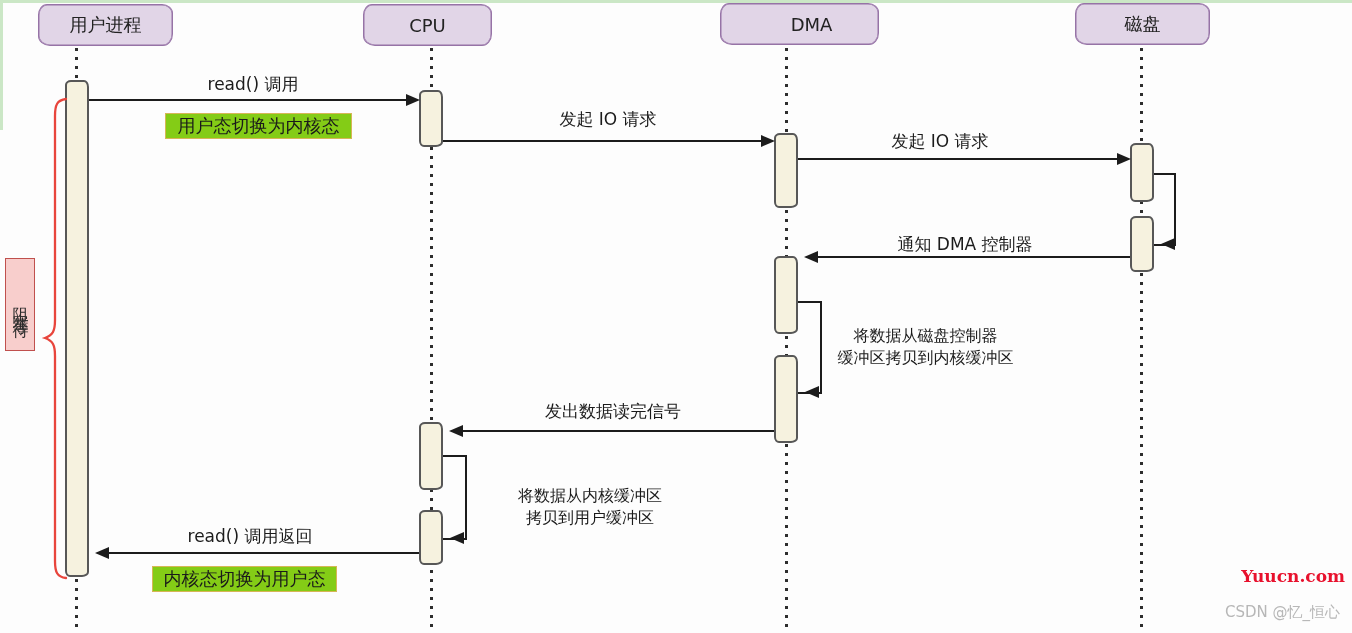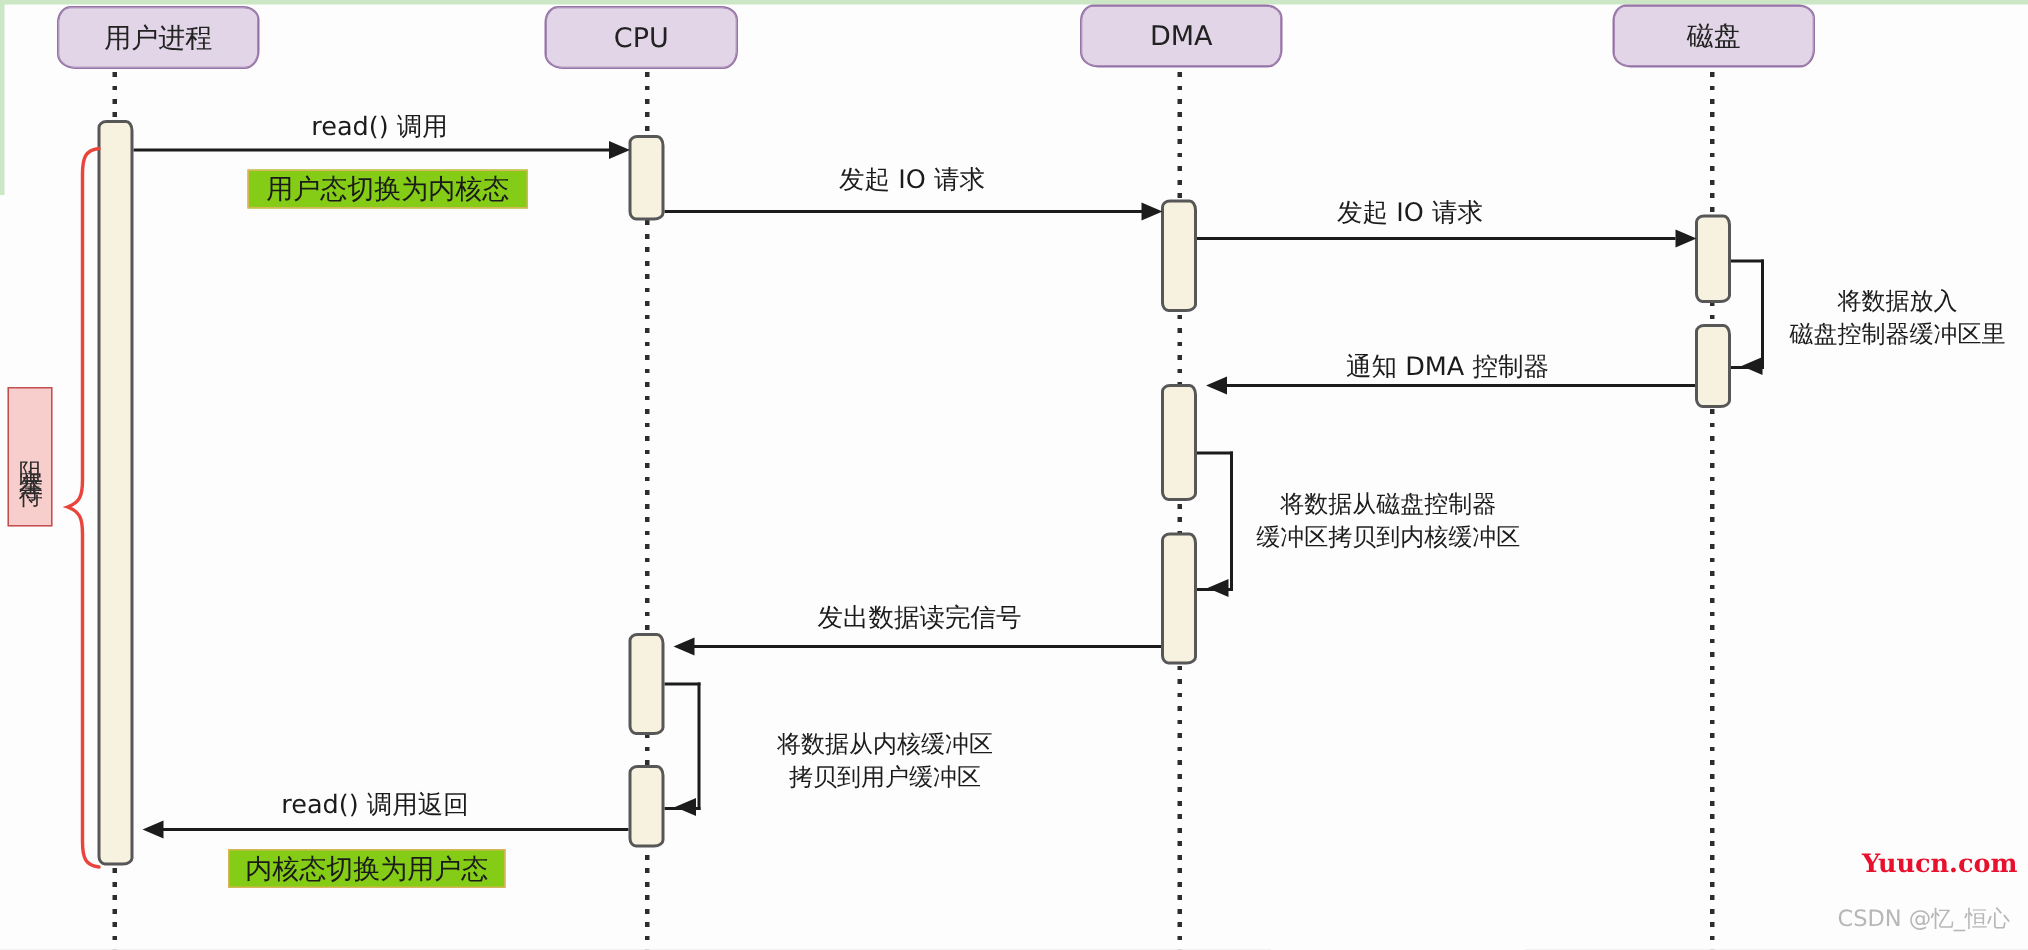--- a/index.html
+++ b/index.html
@@ -63,21 +63,21 @@
   <div class="lifeline" style="left:430px;"></div>
   <div class="lifeline" style="left:785px;"></div>
   <div class="lifeline" style="left:1140px;"></div>
 
   <div class="actor" style="left:10px;top:4px;width:133px;margin-left:28px;">
     <span>用户进程</span>
   </div>
   <div class="actor" style="left:363px;top:4px;width:127px;">
     <span>CPU</span>
   </div>
-  <div class="actor" style="left:720px;top:3px;width:133px;">
+  <div class="actor" style="left:720px;top:3px;width:133px;padding-left:24px;">
     <span>DMA</span>
   </div>
   <div class="actor" style="left:1075px;top:3px;width:133px;">
     <span>磁盘</span>
   </div>
 
   <div class="bar" style="left:65px;top:80px;height:497px;"></div>
   <div class="bar" style="left:419px;top:90px;height:57px;"></div>
   <div class="bar" style="left:419px;top:422px;height:68px;"></div>
   <div class="bar" style="left:419px;top:510px;height:55px;"></div>
@@ -98,24 +98,20 @@
   <div class="mline" style="left:443px;top:140px;width:319px;"></div>
   <div class="head-r" style="left:761px;top:135px;"></div>
   <div class="mlabel" style="left:508px;top:108px;width:200px;">发起 IO 请求</div>
 
   <div class="mline" style="left:798px;top:158px;width:319px;"></div>
   <div class="head-r" style="left:1117px;top:153px;"></div>
   <div class="mlabel" style="left:840px;top:130px;width:200px;">发起 IO 请求</div>
 
   <div class="loop" style="left:1154px;top:173px;width:20px;height:69px;"></div>
   <div class="head-l" style="left:1155px;top:238px;"></div>
-  <div class="looplabel" style="left:1185px;top:190px;width:160px;">
-    <div>将数据放入</div>
-    <div>磁盘控制器缓冲区里</div>
-  </div>
 
   <div class="mline" style="left:812px;top:256px;width:318px;"></div>
   <div class="head-l" style="left:798px;top:251px;"></div>
   <div class="mlabel" style="left:865px;top:233px;width:200px;">通知 DMA 控制器</div>
 
   <div class="loop" style="left:798px;top:301px;width:22px;height:89px;"></div>
   <div class="head-l" style="left:799px;top:386px;"></div>
   <div class="looplabel" style="left:833px;top:325px;width:185px;">
     <div>将数据从磁盘控制器</div>
     <div>缓冲区拷贝到内核缓冲区</div>

